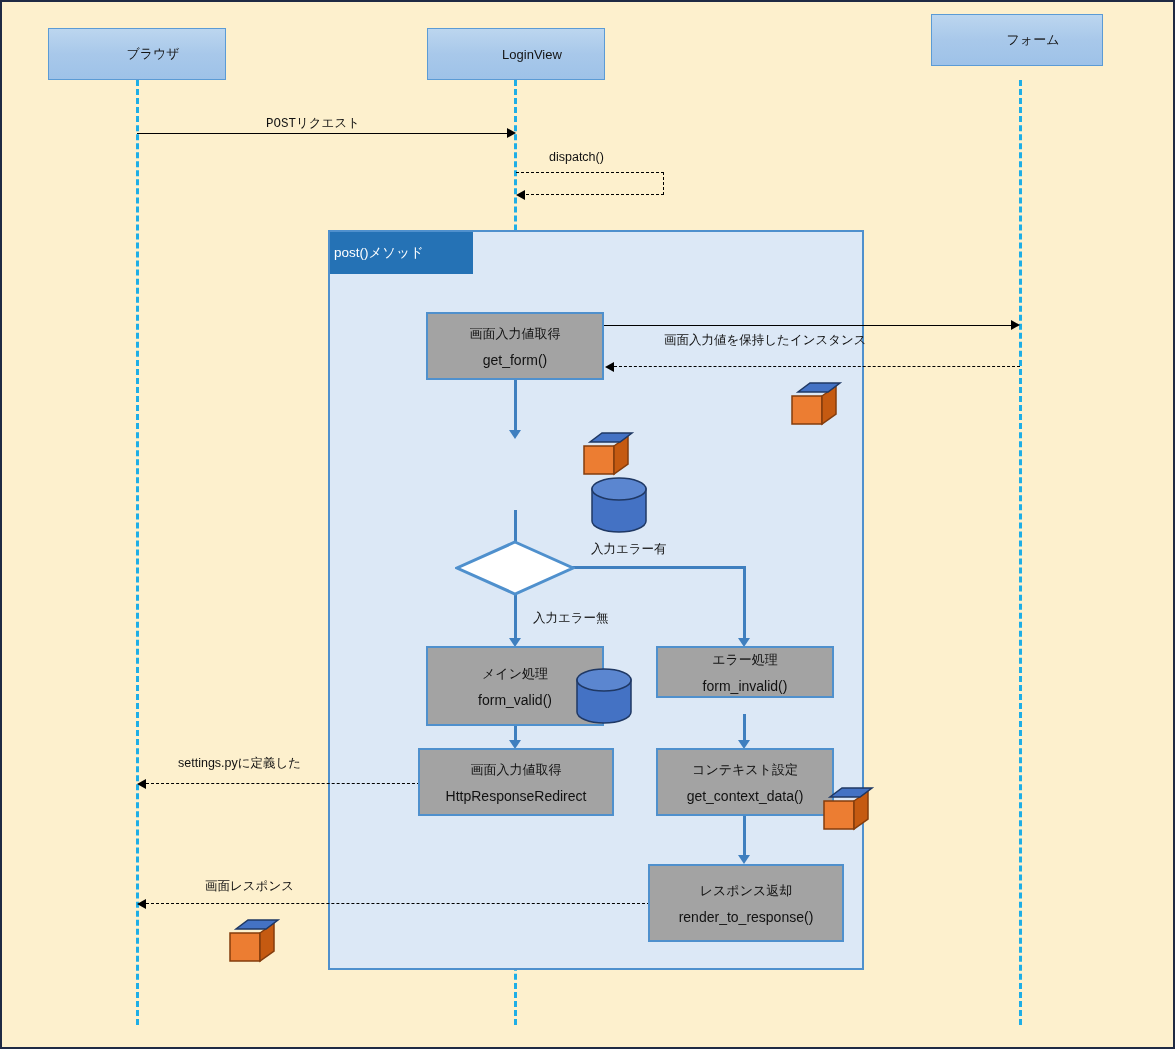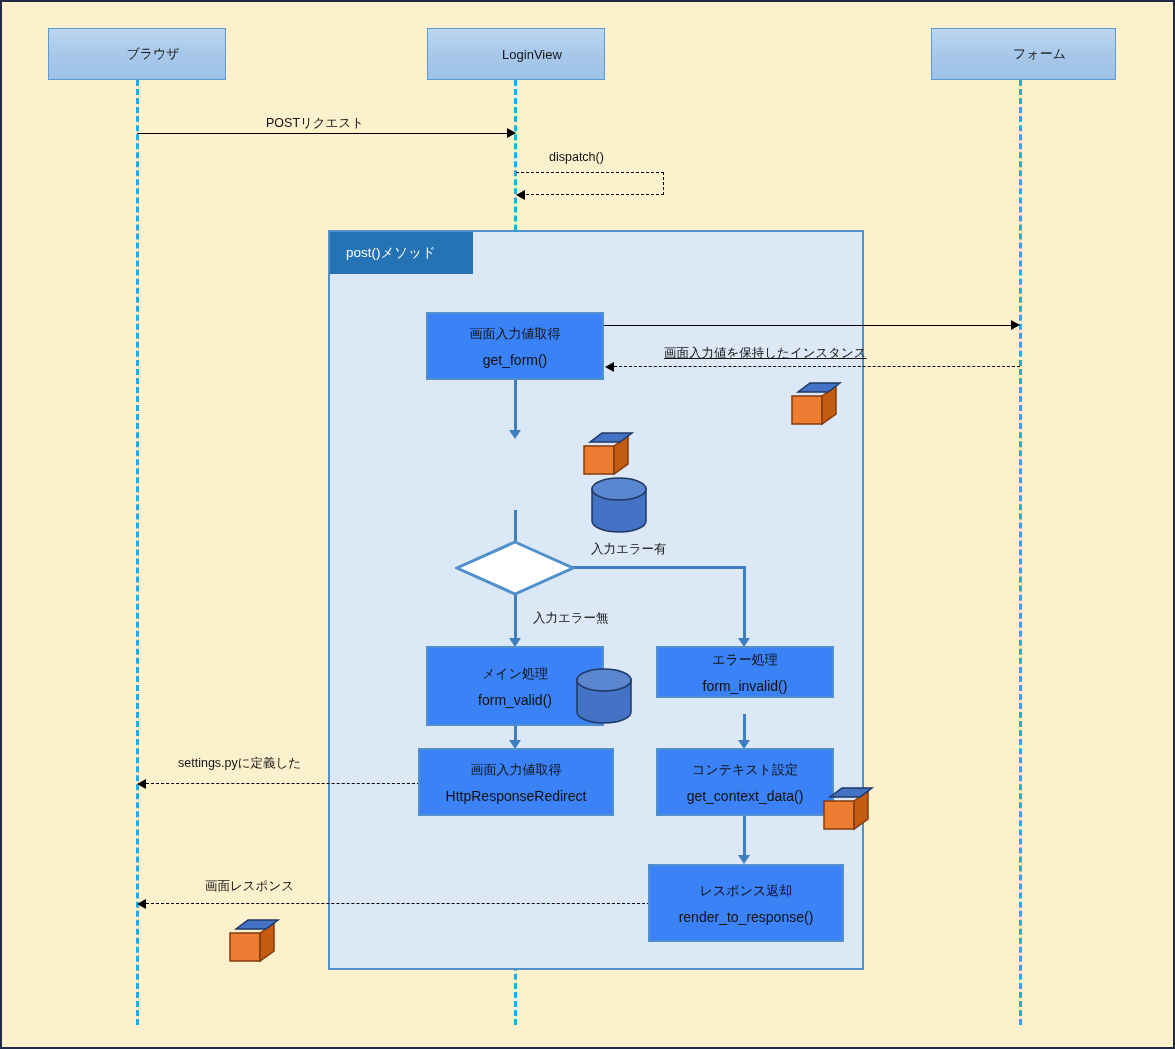--- a/index.html
+++ b/index.html
@@ -47,28 +47,28 @@
     border: 2px solid #4f90cd;
     box-sizing: border-box;
   }
   .frame-label {
     position: absolute;
     background: #2572b5;
     color: #ffffff;
     font-size: 13.5px;
     display: flex;
     align-items: center;
-    padding-left: 16px;
+    padding-left: 4px;
     box-sizing: border-box;
   }
 
   
   .pbox {
     position: absolute;
-    background: #3b82f6;
+    background: #a3a3a3;
     border: 2px solid #4f90cd;
     box-sizing: border-box;
     display: flex;
     flex-direction: column;
     align-items: center;
     justify-content: center;
     color: #111111;
     z-index: 5;
   }
   .pbox .l1 { font-size: 13px; margin-bottom: 9px; }
@@ -154,30 +154,30 @@
   <div class="lifeline" style="left:134px; top:78px; height:945px;"></div>
   <div class="lifeline" style="left:512px; top:78px; height:945px;"></div>
   <div class="lifeline" style="left:1017px; top:78px; height:945px;"></div>
 
   <div class="actor" style="left:46px; top:26px; width:178px;">
     <span>ブラウザ</span>
   </div>
   <div class="actor" style="left:425px; top:26px; width:178px;">
     <span>LoginView</span>
   </div>
-  <div class="actor" style="left:929px; top:26px; width:185px;text-align:right;">
+  <div class="actor" style="left:929px; top:12px; width:172px;text-align:right;">
     <span>フォーム</span>
   </div>
 
   <div class="frame" style="left:326px; top:228px; width:536px; height:740px;"></div>
   <div class="frame-label" style="left:328px; top:230px; width:143px; height:42px;">
     <span>post()メソッド</span>
   </div>
 
-  <div class="msg-label" style="left:264px; top:113px;">
+  <div class="msg-label" style="left:264px; top:113px;font-family:Liberation Mono, monospace;">
     <span>POSTリクエスト</span>
   </div>
   <div class="msg-solid" style="left:135px; top:131px; width:372px;"></div>
   <div class="arrow-right-blk" style="left:505px; top:126px;"></div>
 
   <div class="msg-label" style="left:547px; top:148px;">
     <span>dispatch()</span>
   </div>
   <div class="msg-dashed" style="left:514px; top:170px; width:148px;"></div>
   <div class="msg-dashed-v" style="left:661px; top:170px; height:23px;"></div>
@@ -185,21 +185,21 @@
   <div class="arrow-left-blk" style="left:514px; top:188px;"></div>
 
   <div class="pbox" style="left:424px; top:310px; width:178px; height:68px;">
     <div class="l1">画面入力値取得</div>
     <div class="l2">get_form()</div>
   </div>
 
   <div class="msg-solid" style="left:602px; top:323px; width:412px;"></div>
   <div class="arrow-right-blk" style="left:1009px; top:318px;"></div>
 
-  <div class="msg-label" style="left:662px; top:343px;text-decoration:underline;">
+  <div class="msg-label" style="left:662px; top:330px;">
     <span>画面入力値を保持したインスタンス</span>
   </div>
   <div class="msg-dashed" style="left:612px; top:364px; width:406px;"></div>
   <div class="arrow-left-blk" style="left:603px; top:360px;"></div>
 
   <svg class="icon3d" style="left:786px; top:378px;" width="58" height="50" viewBox="0 0 58 50">
     <polygon points="4,16 34,16 34,44 4,44" fill="#ec7d32" stroke="#843c0c" stroke-width="1.5"></polygon>
     <polygon points="34,16 48,6 48,34 34,44" fill="#c55a11" stroke="#843c0c" stroke-width="1.5"></polygon>
     <polygon points="10,12 40,12 52,3 22,3" fill="#4472c4" stroke="#1f3864" stroke-width="1.5"></polygon>
   </svg>

